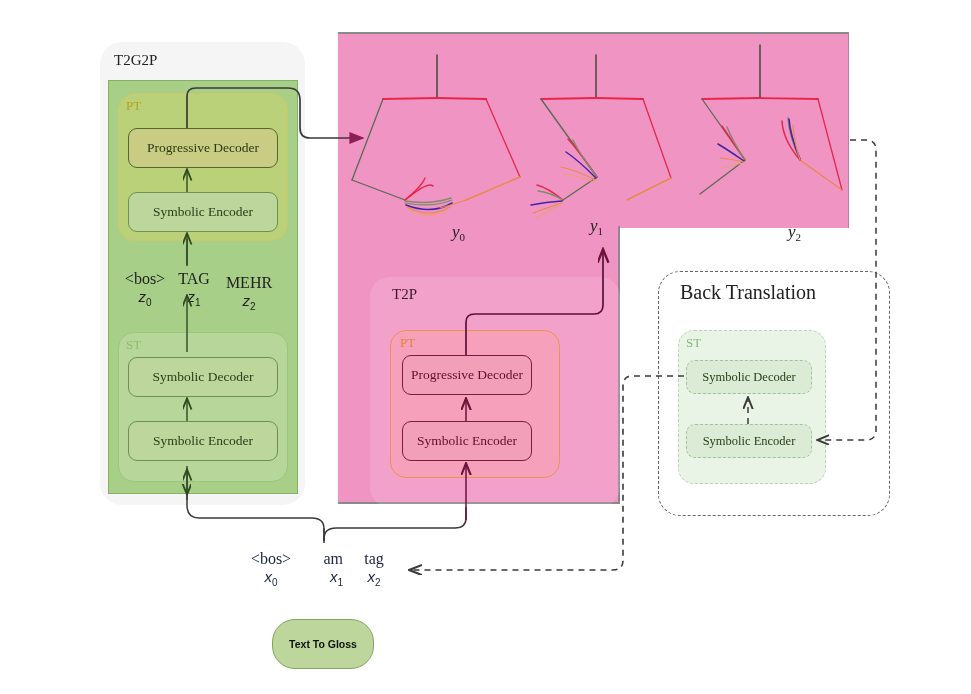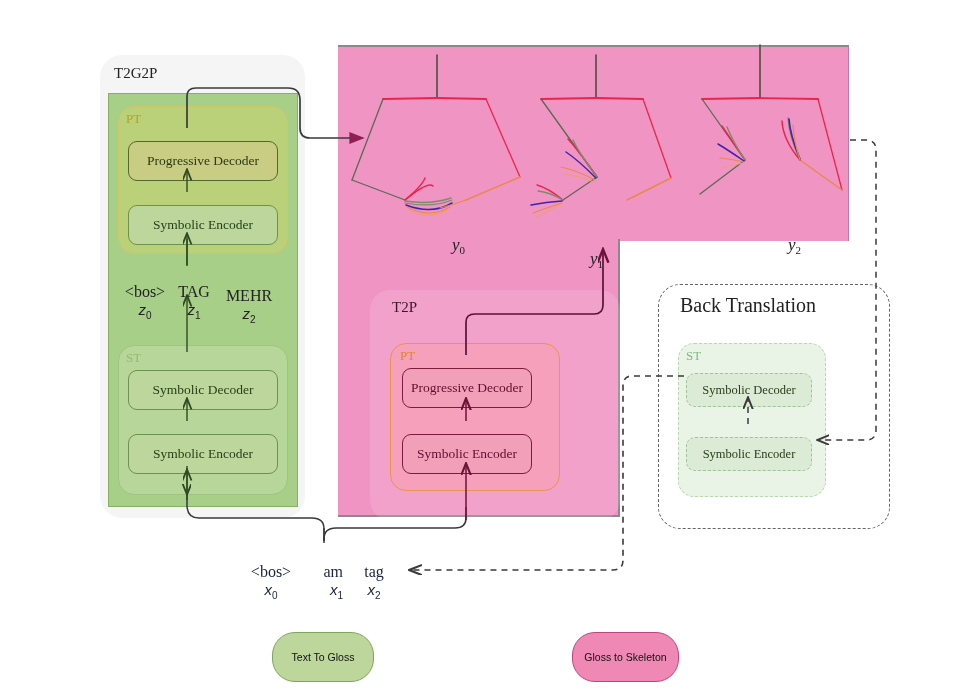--- a/index.html
+++ b/index.html
@@ -1,20 +1,20 @@
 <!DOCTYPE html>
 <html><head>
 <meta charset="utf-8">
 <style>
   html,body{margin:0;padding:0;background:#ffffff;}
   body{width:971px;height:694px;overflow:hidden;
        font-family:"Liberation Serif",serif;color:#222;}
   #stage{position:relative;width:971px;height:694px;background:#fff;}
 
-  .abs{position:absolute;margin-top:13px;}
+  .abs{position:absolute;}
 
   
   .t2g2p-outer{left:100px;top:42px;width:205px;height:463px;
     background:#f5f5f5;border-radius:22px;}
   .t2g2p-label{left:114px;top:52px;font-size:15px;color:#222;}
 
   .t2g2p-green{left:108px;top:80px;width:188px;height:412px;
     background:#a8cf87;border:1px solid #86b063;}
 
   
@@ -78,21 +78,21 @@
     display:flex;align-items:center;justify-content:center;
     font-size:12.5px;color:#27401a;}
   .b-sym-dec-bt{left:686px;top:360px;width:124px;height:32px;}
   .b-sym-enc-bt{left:686px;top:424px;width:124px;height:32px;}
 
   
   .xtok{font-size:16px;color:#1a2340;text-align:center;}
 
   
   .legend{display:flex;align-items:center;justify-content:center;
-    font-family:"Liberation Sans",sans-serif;font-weight:normal;font-size:10.5px;color:#111;border-radius:23px;}
+    font-family:"Liberation Sans",sans-serif;font-weight:bold;font-size:10.5px;color:#111;border-radius:23px;}
   .leg-green{left:272px;top:619px;width:100px;height:48px;
     background:#bcd69b;border:1.6px solid #7fa65e;}
   .leg-pink{left:572px;top:619px;width:105px;height:48px;
     background:#f088b6;border:1.6px solid #c2447d;}
 
   svg.ovl{position:absolute;left:0;top:0;width:971px;height:694px;
     pointer-events:none;overflow:visible;}
 </style>
 </head>
 <body>
@@ -158,21 +158,21 @@
       <path d="M800 160 Q 789 136 788 118" stroke="#7c8c6a" stroke-width="1.4"></path>
       <path d="M800 159 Q 790 135 789 119" stroke="#4423a8" stroke-width="1.6"></path>
       <path d="M800 160 Q 783 140 782 121" stroke="#e8264a" stroke-width="1.5"></path>
       <path d="M800 160 Q 794 142 793 125" stroke="#e88a4a" stroke-width="1.2"></path>
     </g>
   </svg>
 
   <div class="abs ylab" style="left:452px;top:222px;">
     <i>y</i><sub>0</sub>
   </div>
-  <div class="abs ylab" style="left:590px;top:236px;">
+  <div class="abs ylab" style="left:590px;top:216px;">
     <i>y</i><sub>1</sub>
   </div>
   <div class="abs ylab" style="left:788px;top:222px;">
     <i>y</i><sub>2</sub>
   </div>
 
   <div class="abs t2g2p-outer"></div>
   <div class="abs t2g2p-label">T2G2P</div>
   <div class="abs t2g2p-green"></div>
 
@@ -269,17 +269,14 @@
     <path d="M850 140 L866 140 Q876 140 876 150 L876 430 Q876 440 866 440 L818 440" stroke="#3a3a3a" stroke-width="1.5" stroke-dasharray="6 5" fill="none" marker-end="url(#ah-dark)"></path>
 
     <path d="M748 424 L748 398" stroke="#3a3a3a" stroke-width="1.5" stroke-dasharray="6 5" fill="none" marker-end="url(#ah-dark)"></path>
 
     <path d="M684 376 L632 376 Q623 376 623 386 L623 560 Q623 570 613 570 L410 570" stroke="#3a3a3a" stroke-width="1.6" stroke-dasharray="6 5" fill="none" marker-end="url(#ah-dark)"></path>
   </svg>
 
   <div class="abs legend leg-green">
     <span>Text To Gloss</span>
   </div>
-  <div class="abs legend leg-pink">
-    <span>Gloss to Skeleton</span>
-  </div>
 
 </div>
 
 </body></html>

